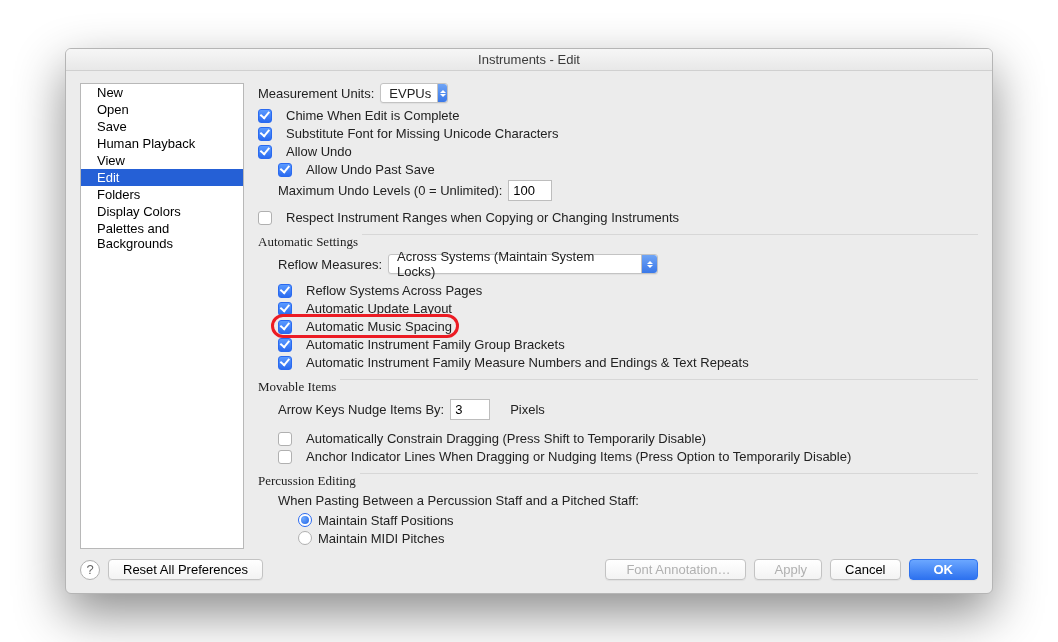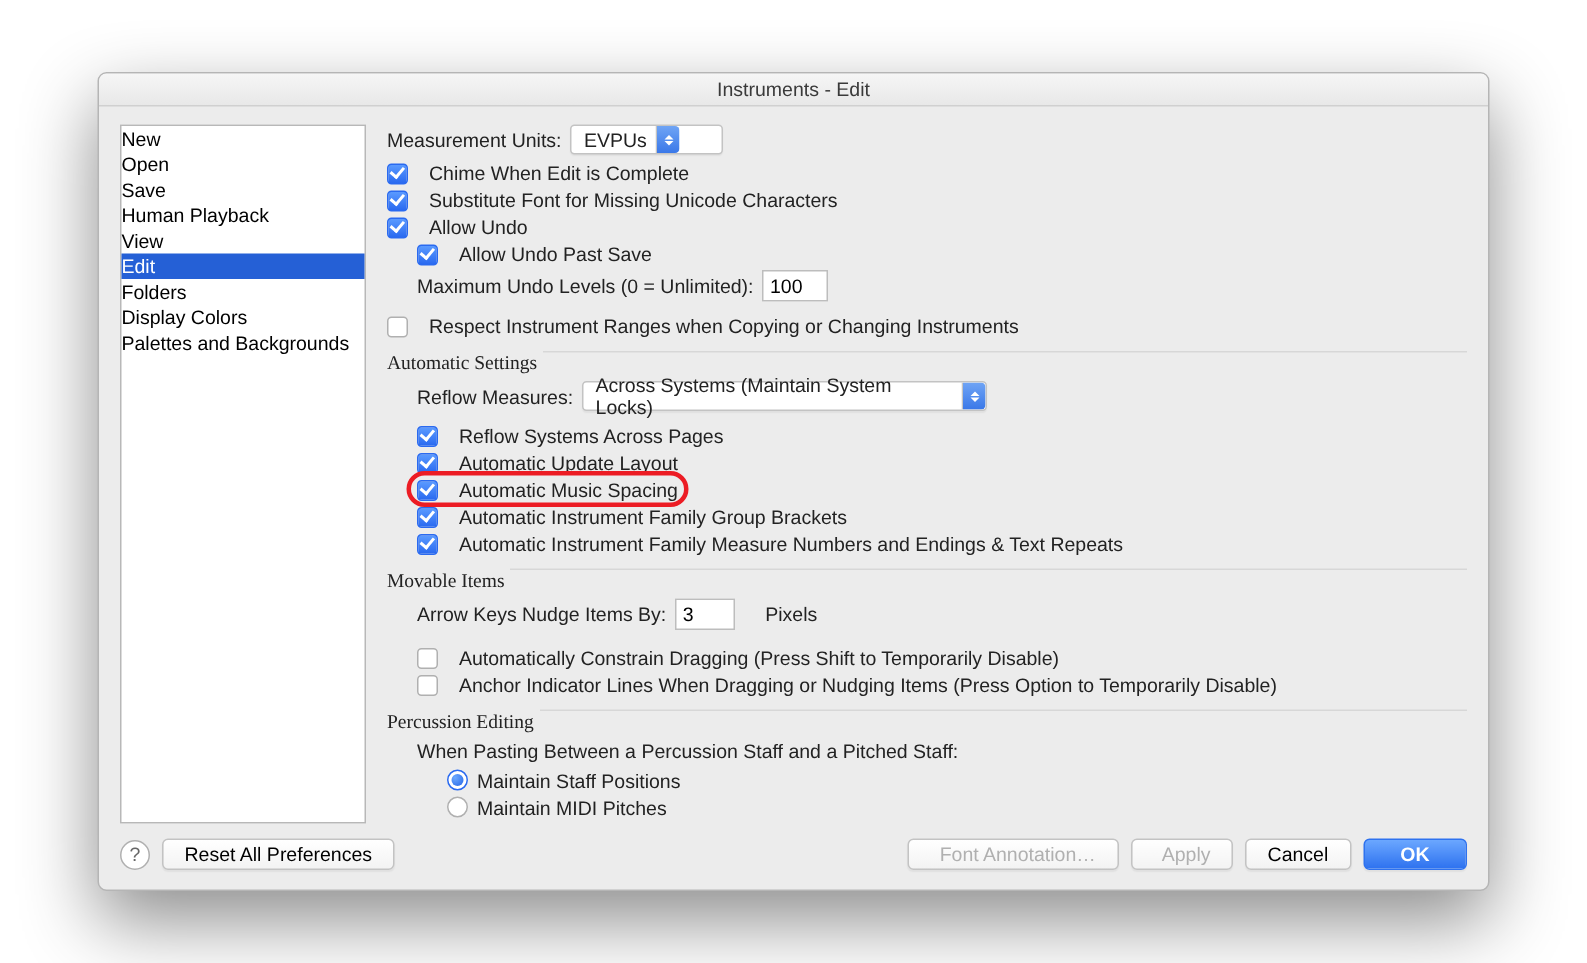--- a/index.html
+++ b/index.html
@@ -40,21 +40,21 @@
   padding: 12px 14px 8px 14px;
   gap: 14px;
 }
 .sidebar {
   width: 164px;
   background: #fff;
   border: 1px solid #b8b8b8;
   font-size: 13px;
 }
 .sidebar-item {
-  padding: 1px 0;
+  padding: 1px 16px;
   cursor: default;
 }
 .sidebar-item.selected {
   background: #2560d6;
   color: #fff;
 }
 .main {
   flex: 1;
   font-size: 13px;
   color: #222;
@@ -239,21 +239,21 @@
       <div class="sidebar-item selected">Edit</div>
       <div class="sidebar-item">Folders</div>
       <div class="sidebar-item">Display Colors</div>
       <div class="sidebar-item">Palettes and Backgrounds</div>
     </div>
 
     <div class="main main-area">
 
       <div class="row">
         <span class="label">Measurement Units:</span>
-        <div class="select" style="width:102px">
+        <div class="select" style="width:68px">
           <span class="sel-text">EVPUs</span>
           <span class="sel-arrows"></span>
         </div>
       </div>
 
       <div class="checkbox">
         <span class="cb checked"></span>
         <span>Chime When Edit is Complete</span>
       </div><br>
 

